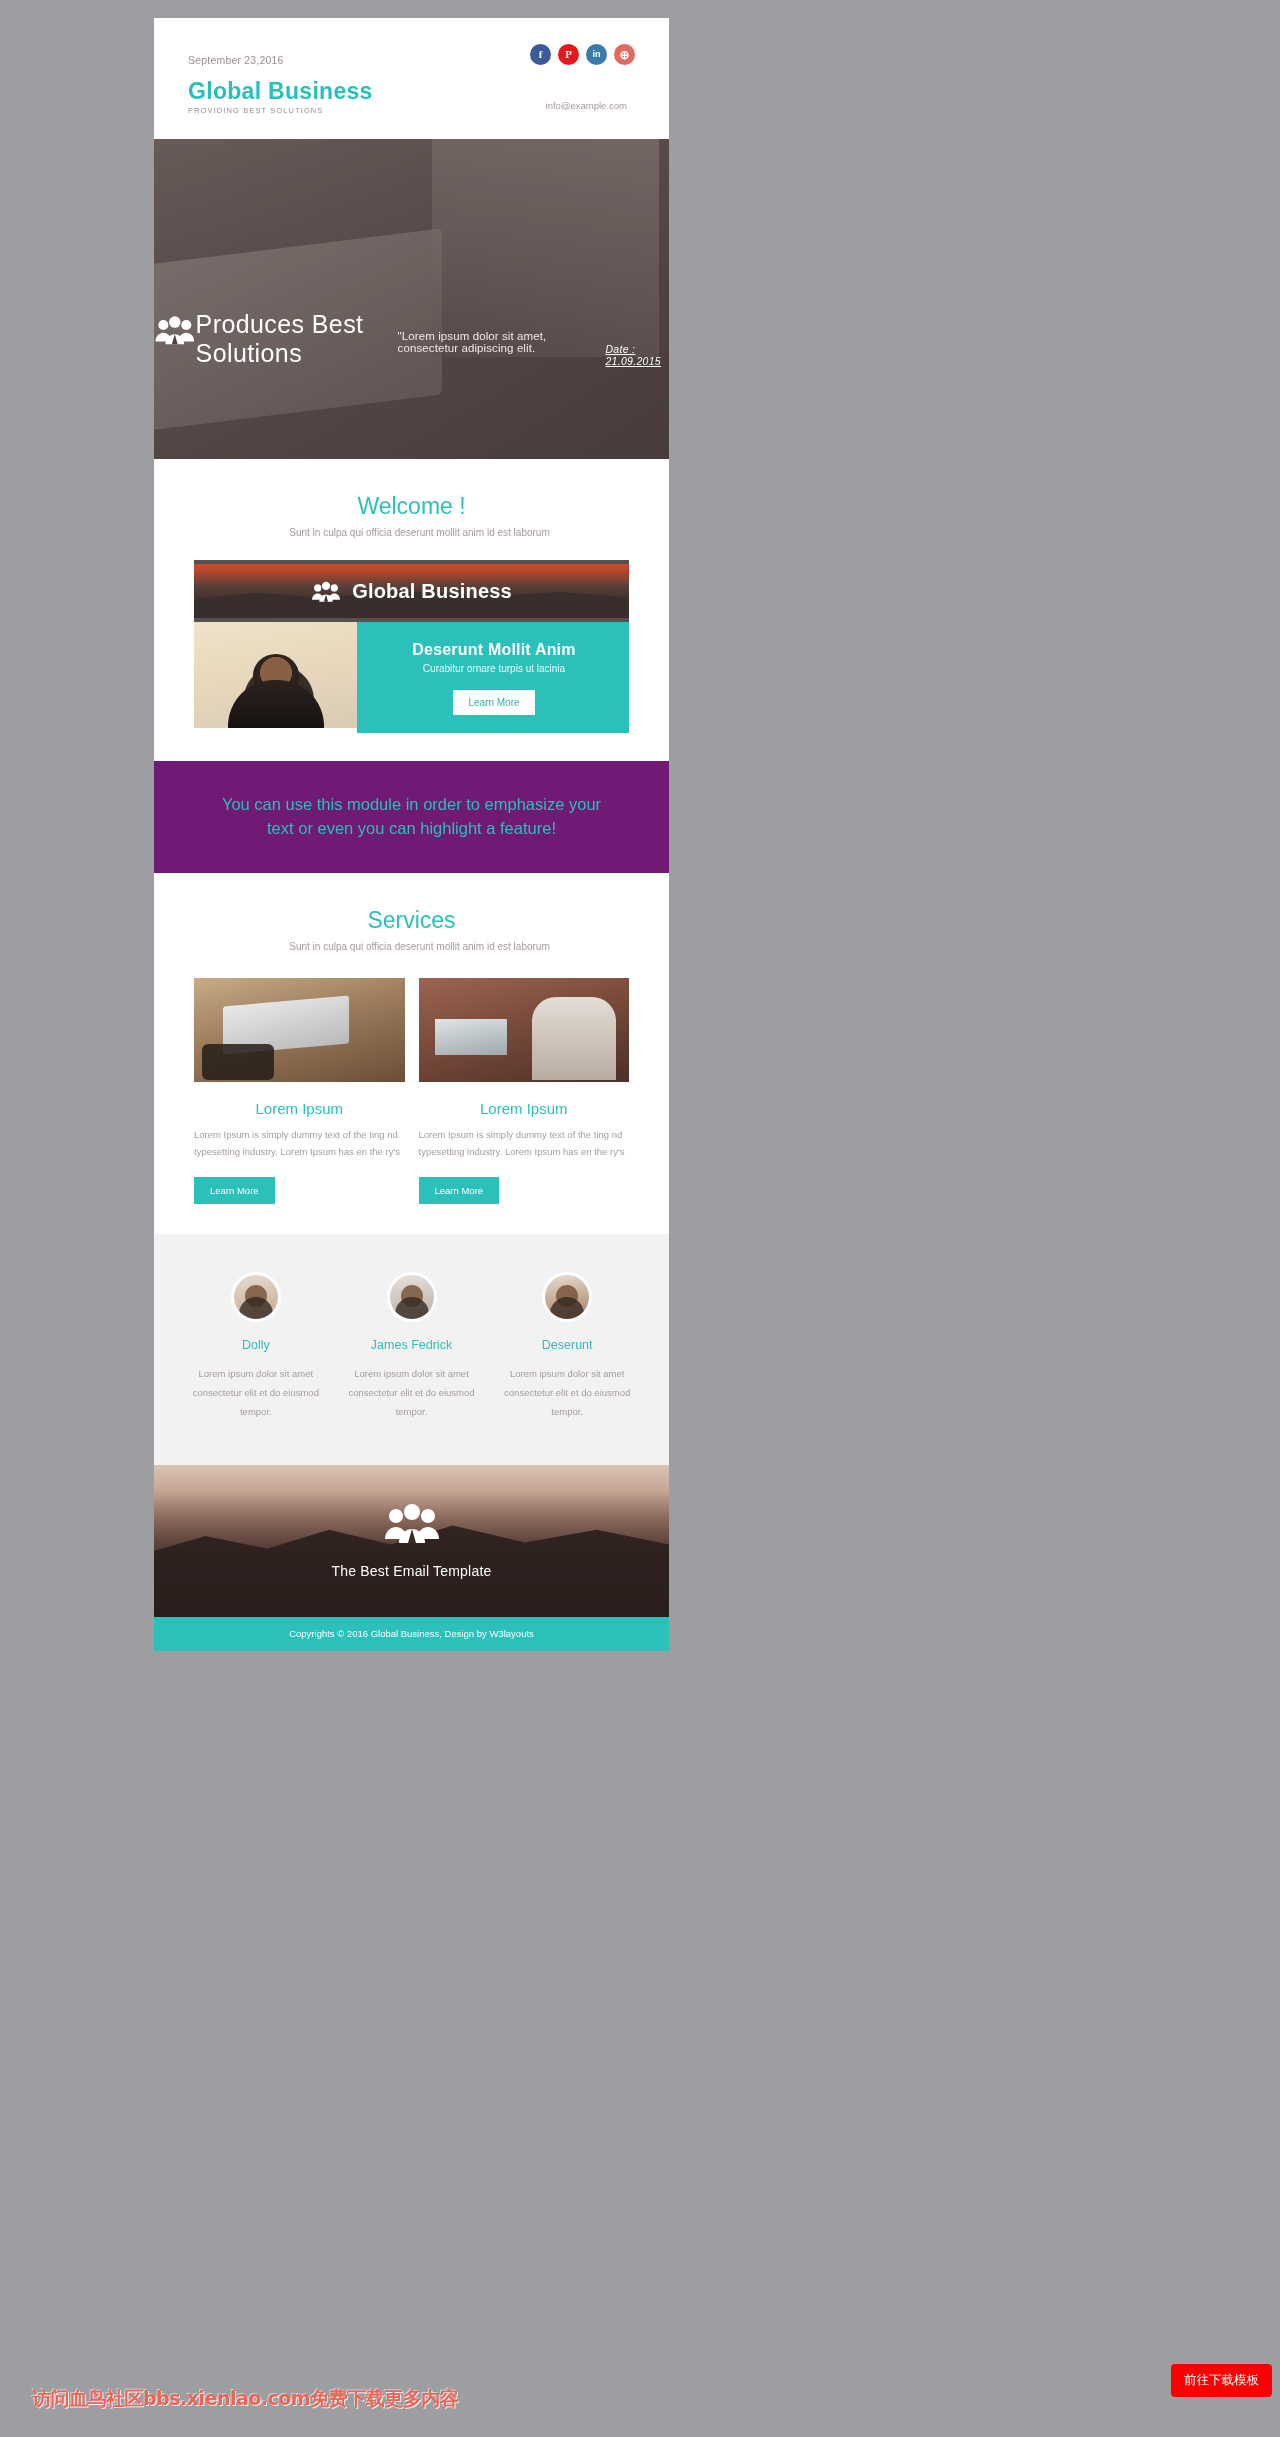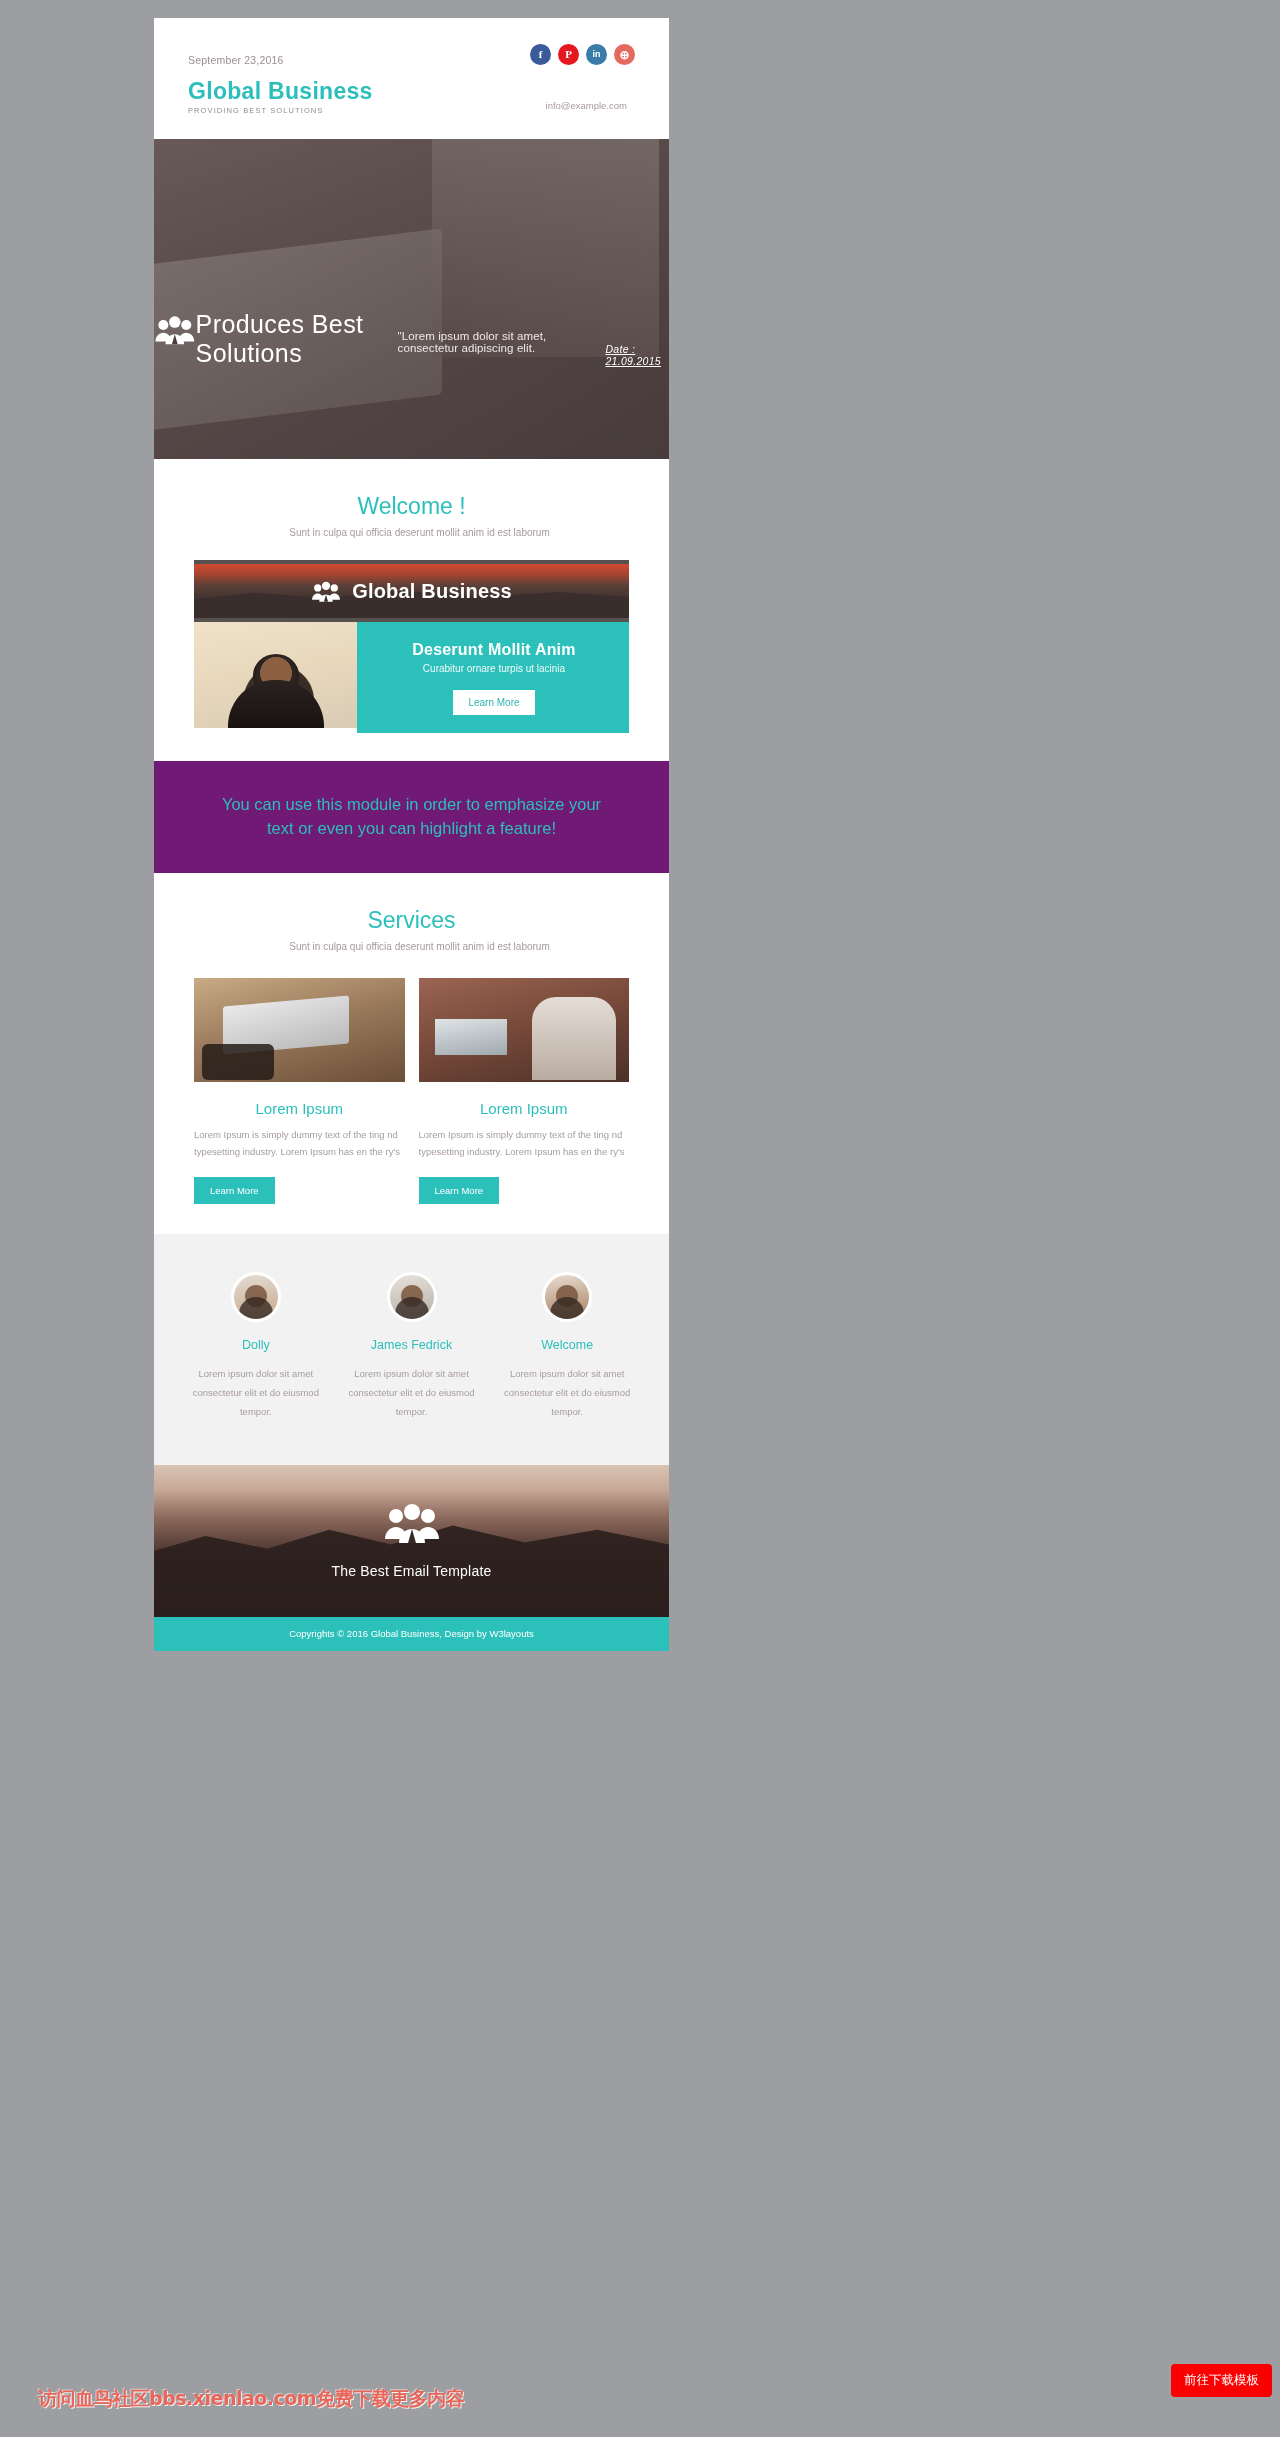--- a/index.html
+++ b/index.html
@@ -224,21 +224,21 @@
   .foot-hero-in { position:relative; z-index:3; text-align:center; }
   .foot-title { font-size:14px; color:#fff; margin-top:16px; letter-spacing:.2px;}
 
   .copyright {
     background:#2cc0bb; text-align:center; color:#fff; font-size:9.5px;
     padding:11px 0 12px 0;
   }
 
   
   .watermark {
-    position:absolute; left:38px; top:2386px; z-index:60;
+    position:absolute; left:32px; top:2386px; z-index:60;
     font-size:19px; font-weight:bold; color:#e8655a;
     text-shadow: 1px 1px 0 #f4f0ef, -1px -1px 0 rgba(255,255,255,.5);
     white-space:nowrap; letter-spacing:-.5px;
     font-family:"DejaVu Sans", sans-serif;
   }
   .dl-btn {
     position:absolute; right:8px; top:2364px; z-index:60;
     background:#fb0000; color:#fff; font-size:12.5px;
     padding:8px 13px; border:none; border-radius:4px; cursor:pointer;
     font-family:"DejaVu Sans", sans-serif; white-space:nowrap;
@@ -348,21 +348,21 @@
         <div class="member-name">Dolly</div>
         <div class="member-p">Lorem ipsum dolor sit amet consectetur elit et do eiusmod tempor.</div>
       </div>
       <div class="member">
         <div class="avatar a2"></div>
         <div class="member-name">James Fedrick</div>
         <div class="member-p">Lorem ipsum dolor sit amet consectetur elit et do eiusmod tempor.</div>
       </div>
       <div class="member">
         <div class="avatar a3"></div>
-        <div class="member-name">Welcome</div>
+        <div class="member-name">Deserunt</div>
         <div class="member-p">Lorem ipsum dolor sit amet consectetur elit et do eiusmod tempor.</div>
       </div>
     </div>
 
     <div class="foot-hero">
       <div class="foot-hero-bg"></div>
       <div class="foot-hero-in">
         <svg width="58" height="40" viewBox="0 0 58 40">
           <circle cx="13" cy="13" r="7" fill="#fff"></circle>
           <path d="M2 36c0-7 5-12 11-12s11 5 11 12z" fill="#fff"></path>

